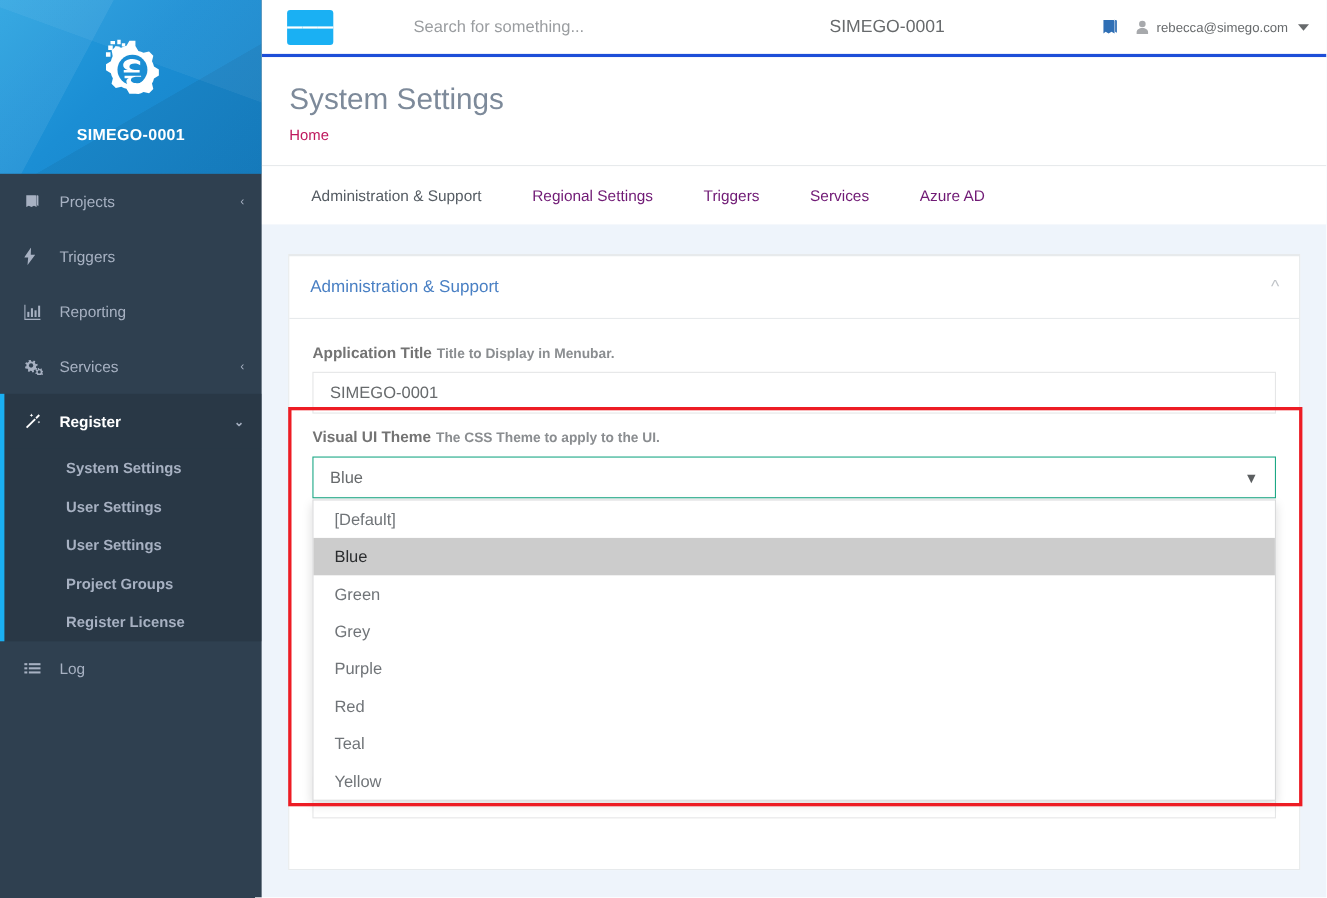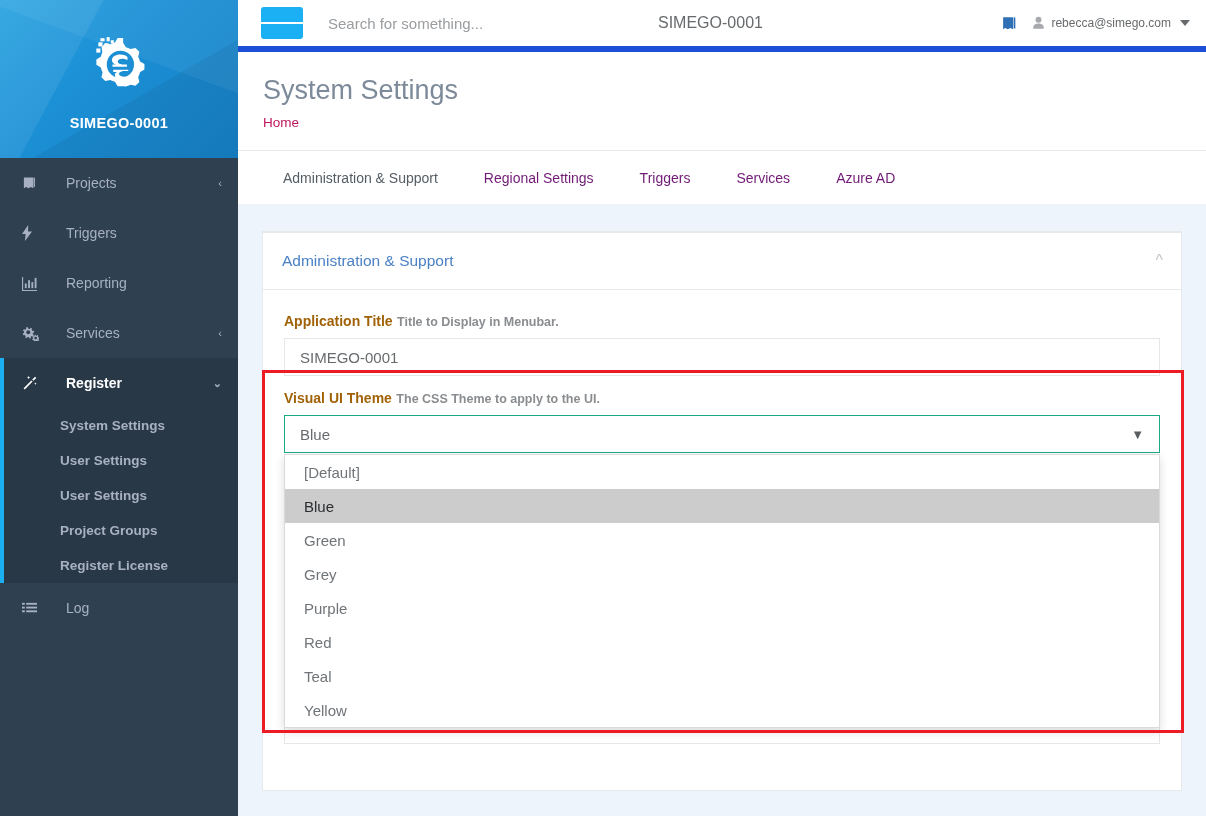--- a/index.html
+++ b/index.html
@@ -39,21 +39,21 @@
     position: relative;
     color: #fff; font-weight: bold; font-size: 14.5px;
     letter-spacing: .3px; margin-top: 13px;
   }
 
   .nav { padding: 0; }
   .nav-item {
     display: flex; align-items: center;
     height: 50px; padding: 0 16px 0 22px;
     color: #a7b1c2; font-size: 14px;
-    position: relative; cursor: pointer; gap: 12px;
+    position: relative; cursor: pointer;
   }
   .nav-item .nav-ic {
     width: 22px; display: inline-flex; align-items: center;
     justify-content: flex-start; margin-right: 10px; flex: 0 0 22px;
   }
   .nav-item .nav-label { flex: 1 1 auto; }
   .nav-item .nav-caret { font-size: 11px; color: #a7b1c2; }
   .nav-item.active {
     background: #293846;
     color: #ffffff; font-weight: bold;
@@ -74,22 +74,23 @@
     color: #a7b1c2; font-size: 13.5px; font-weight: bold;
     cursor: pointer;
   }
 
   
   .main { flex: 1 1 auto; height: 816px; background: #eef4fb; position: relative; overflow: hidden; }
 
   .topbar {
     height: 52px; background: #ffffff;
     display: flex; align-items: center;
-    border-bottom: 6px solid #1d4ed8;
+    border-bottom: 3px solid #1d4ed8;
     padding: 0 16px 0 0;
+    gap: 48px;
   }
   .burger {
     width: 42px; height: 32px; margin-left: 23px;
     background: #1ab0f3; border: none; border-radius: 3px;
     display: flex; align-items: center; justify-content: center;
     cursor: pointer; flex: 0 0 42px;
   }
   .burger span {
     display: block; width: 16px; height: 2px; background: #fff;
     margin: 1.5px 0;
@@ -139,21 +140,21 @@
   }
   .panel-head {
     height: 57px; display: flex; align-items: center;
     padding: 0 18px 0 19px; border-bottom: 1px solid #e7eaec;
   }
   .panel-title { color: #4a80c4; font-size: 15.5px; flex: 1 1 auto; }
   .collapse-ic { color: #c0c4c8; font-size: 16px; cursor: pointer; line-height: 1; }
 
   .panel-body { padding: 22px 21px 0 21px; }
   .form-group { margin-bottom: 13px; position: relative; }
-  .form-label { font-size: 14px; color: #a16207; font-weight: bold; }
+  .form-label { font-size: 14px; color: #737373; font-weight: bold; }
   .form-hint { font-size: 12.5px; color: #8a8d90; font-weight: bold; }
   .form-control {
     width: 876px; height: 38px; margin-top: 8px;
     border: 1px solid #e5e6e7; background: #fff;
     font-size: 15px; color: #676a6c; padding: 0 15px;
     font-family: "Liberation Sans", sans-serif; outline: none;
   }
   .select-box {
     width: 876px; height: 38px; margin-top: 8px;
     border: 1px solid #1ca885; background: #fff;

